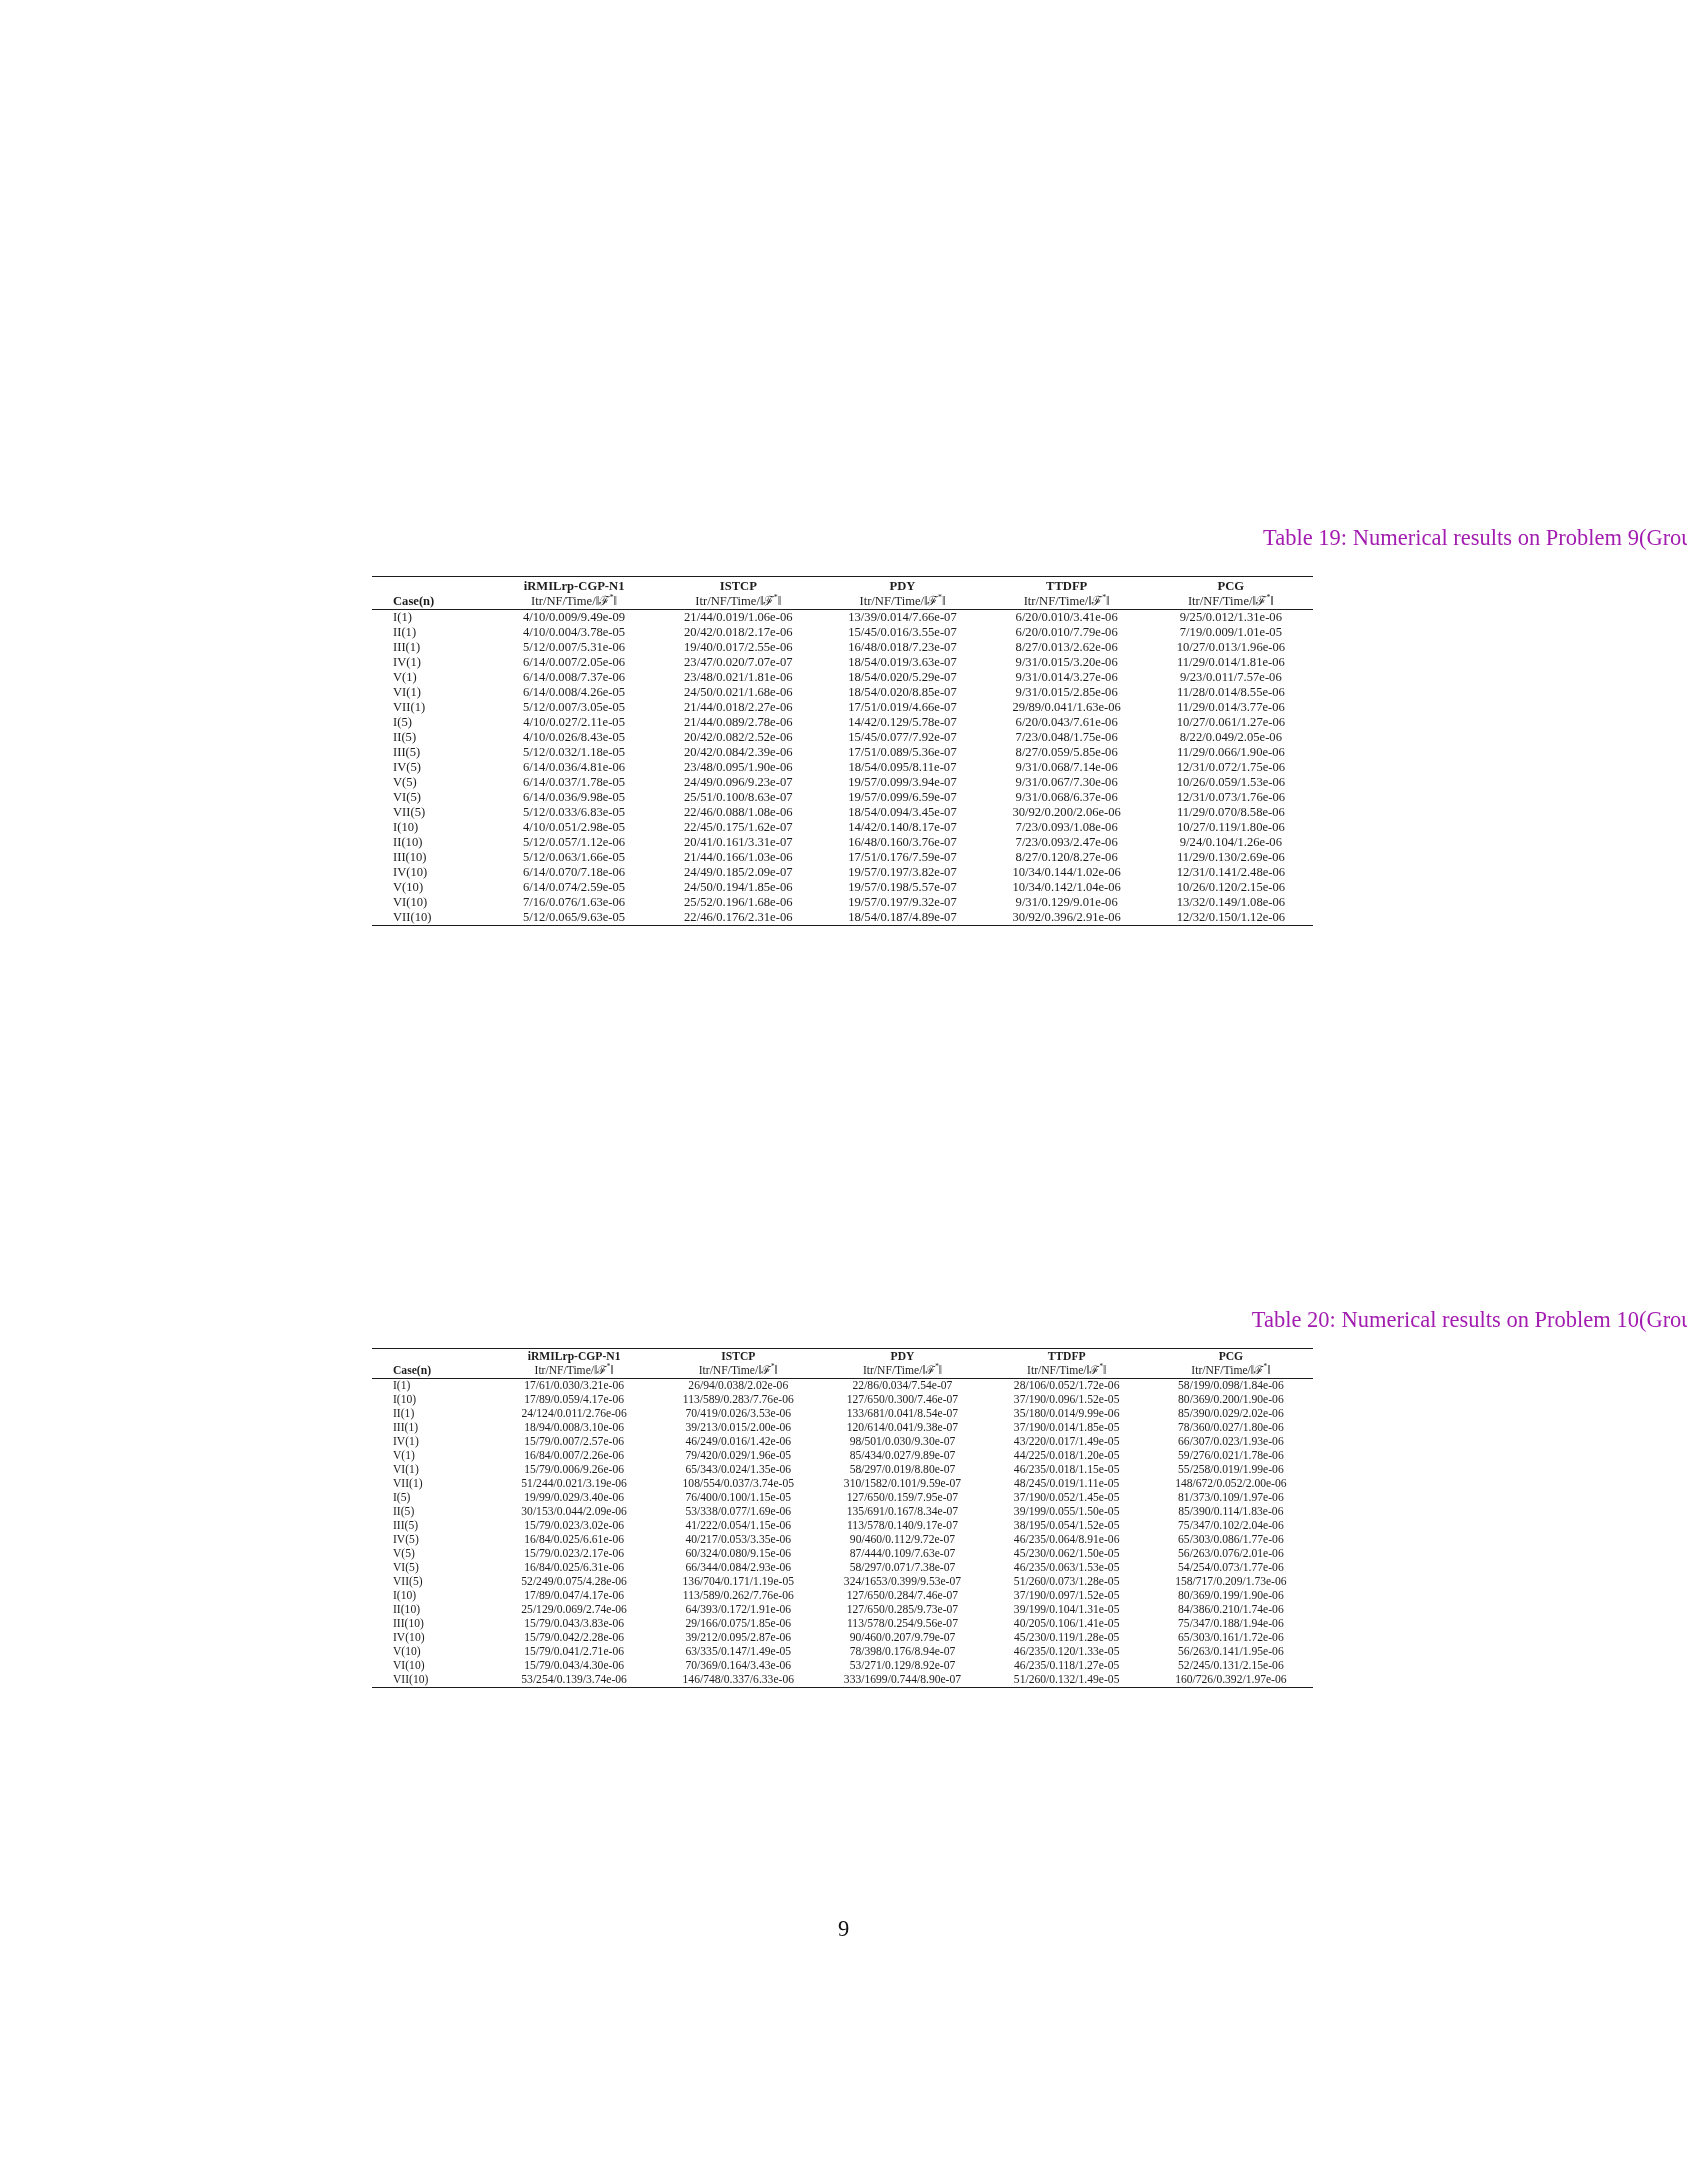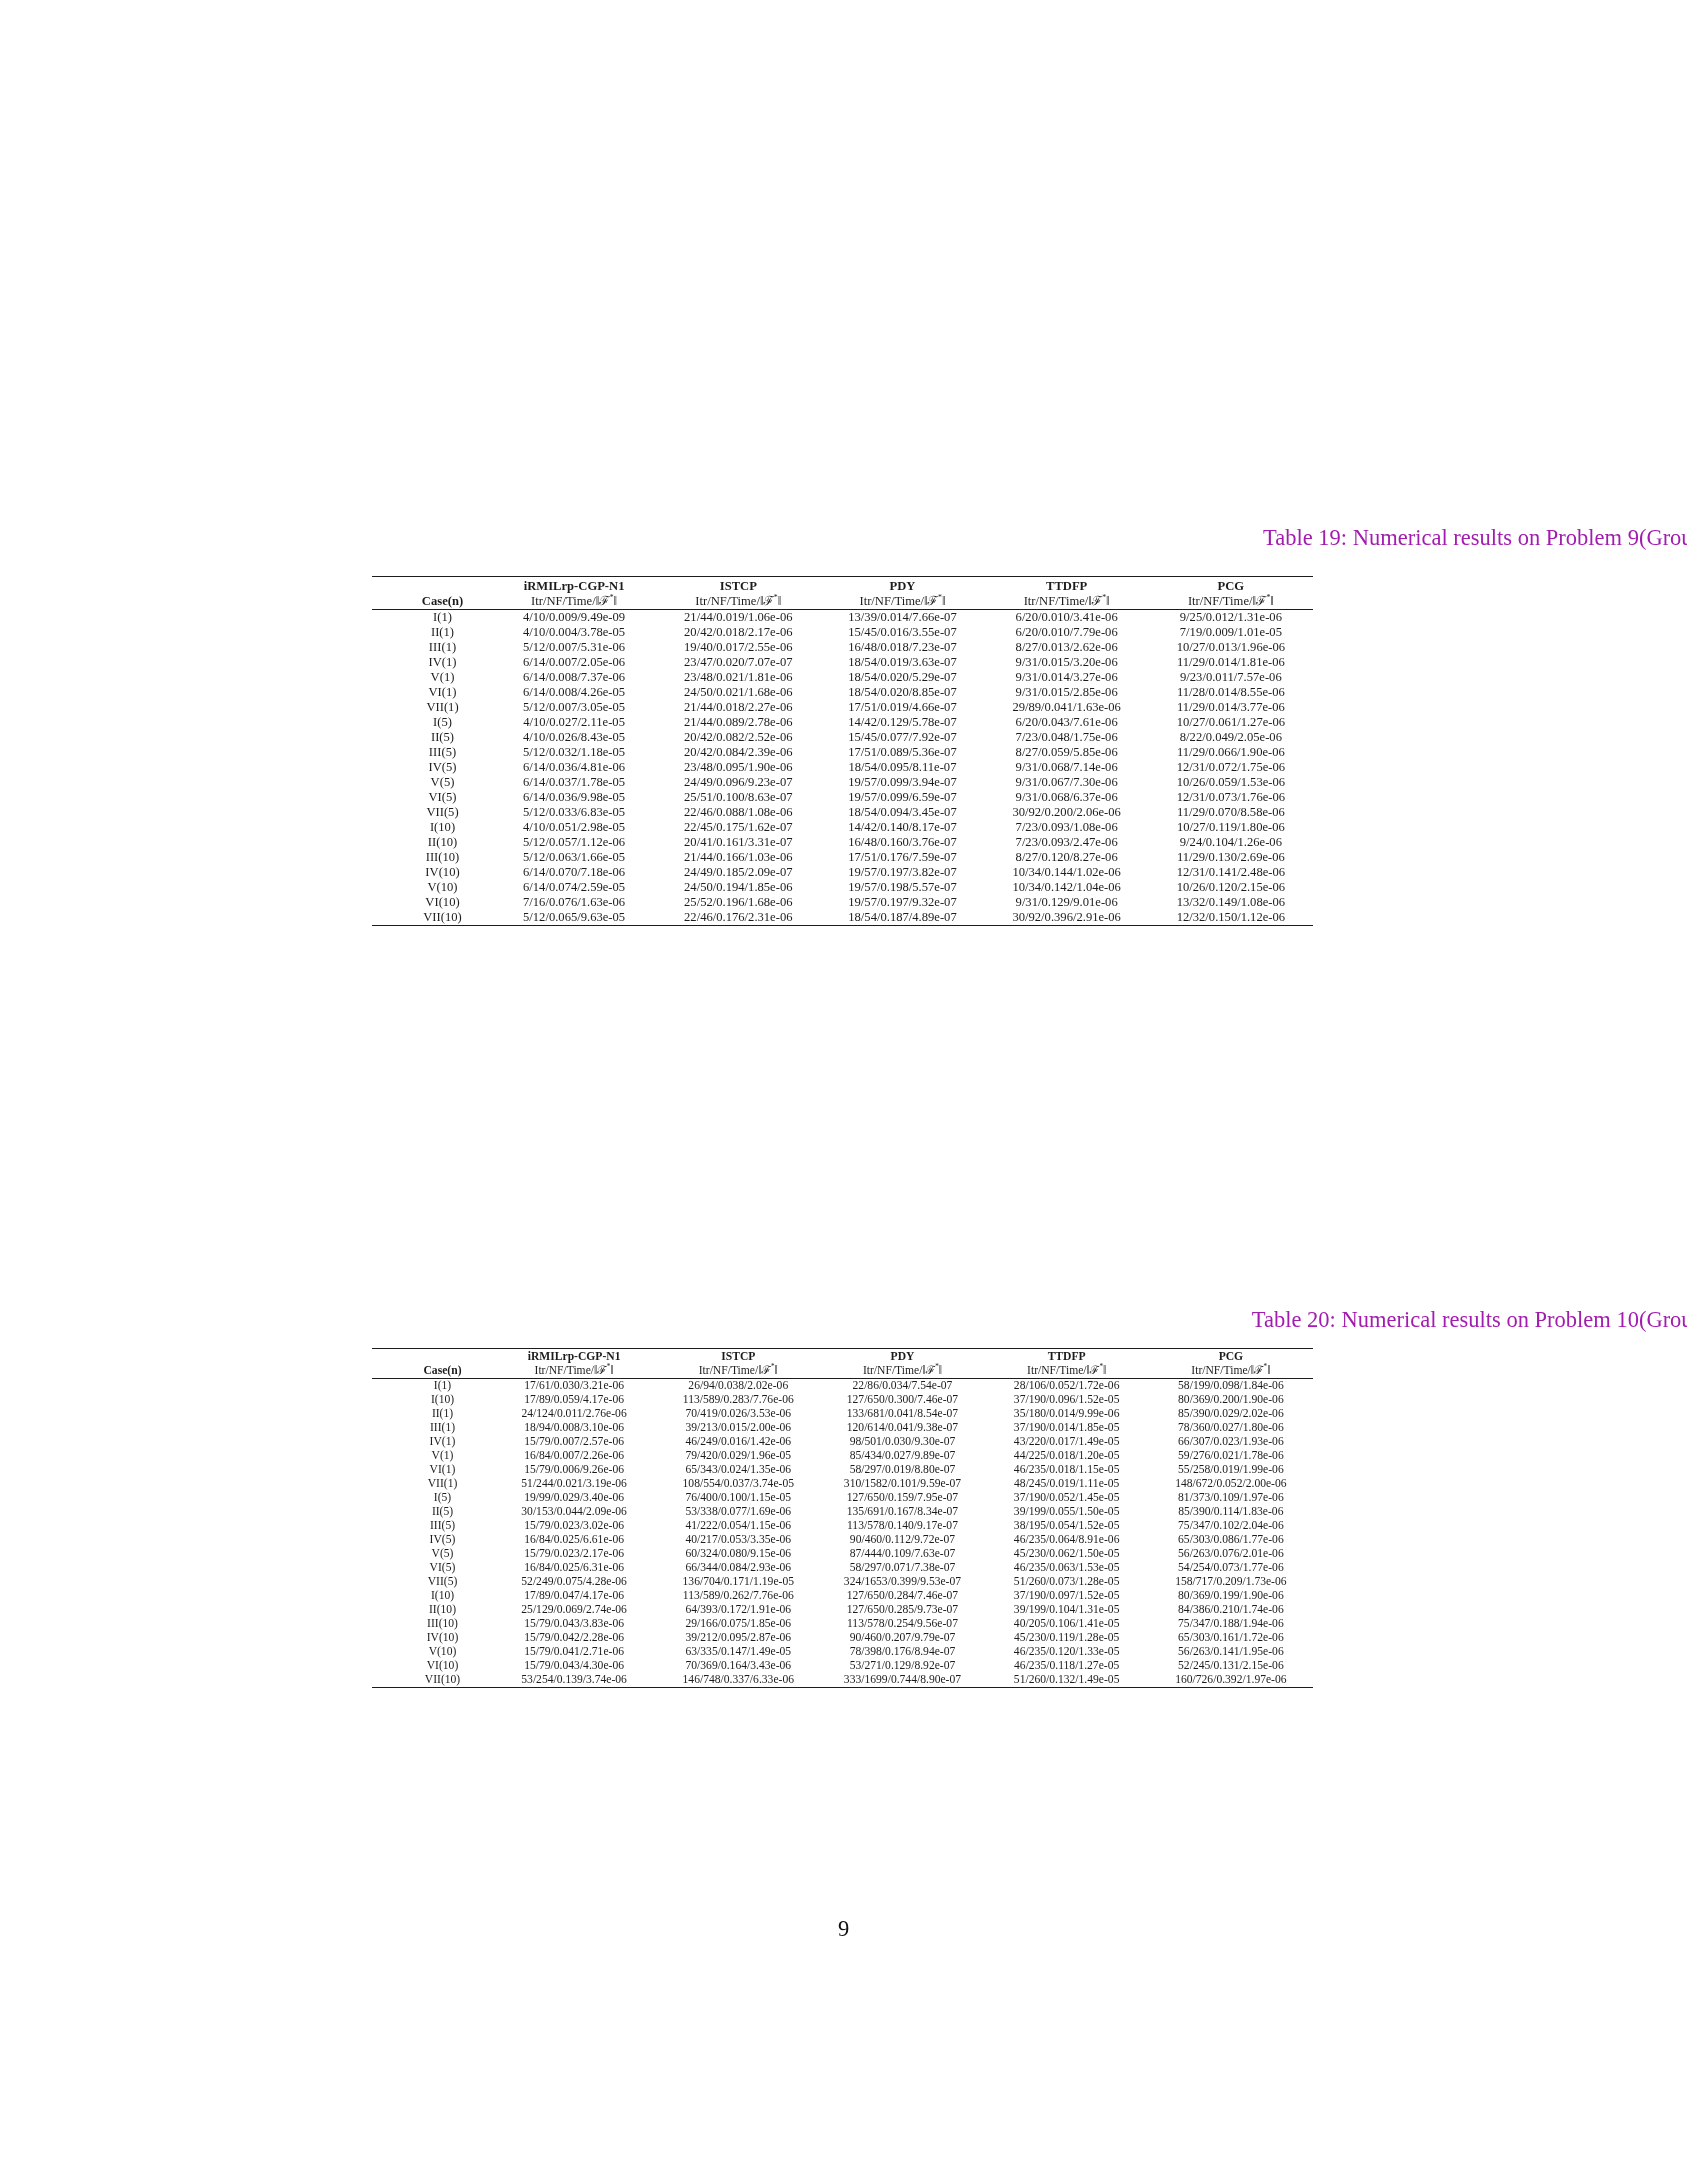--- a/index.html
+++ b/index.html
@@ -42,21 +42,21 @@
   }
   table.results th, table.results td {
     padding: 0;
     font-weight: normal;
     text-align: center;
     white-space: nowrap;
     overflow: visible;
   }
   table.results .case {
     width: 99px;
-    text-align: center;
+    text-align: left;
     padding-left: 21px;
   }
   table.results thead tr.methods th { vertical-align: bottom; font-weight: bold; }
   table.results thead { border-bottom: 1px solid #1c1c1c; }
   
   #table-19 table th { font-size: 12.6px; }
   #table-19 tr.methods th { line-height: 16px; padding-top: 1.3px; }
   #table-19 tr.sub th { line-height: 15px; }
   #table-19 tbody td { font-size: 12.6px; line-height: 15px; }
   

